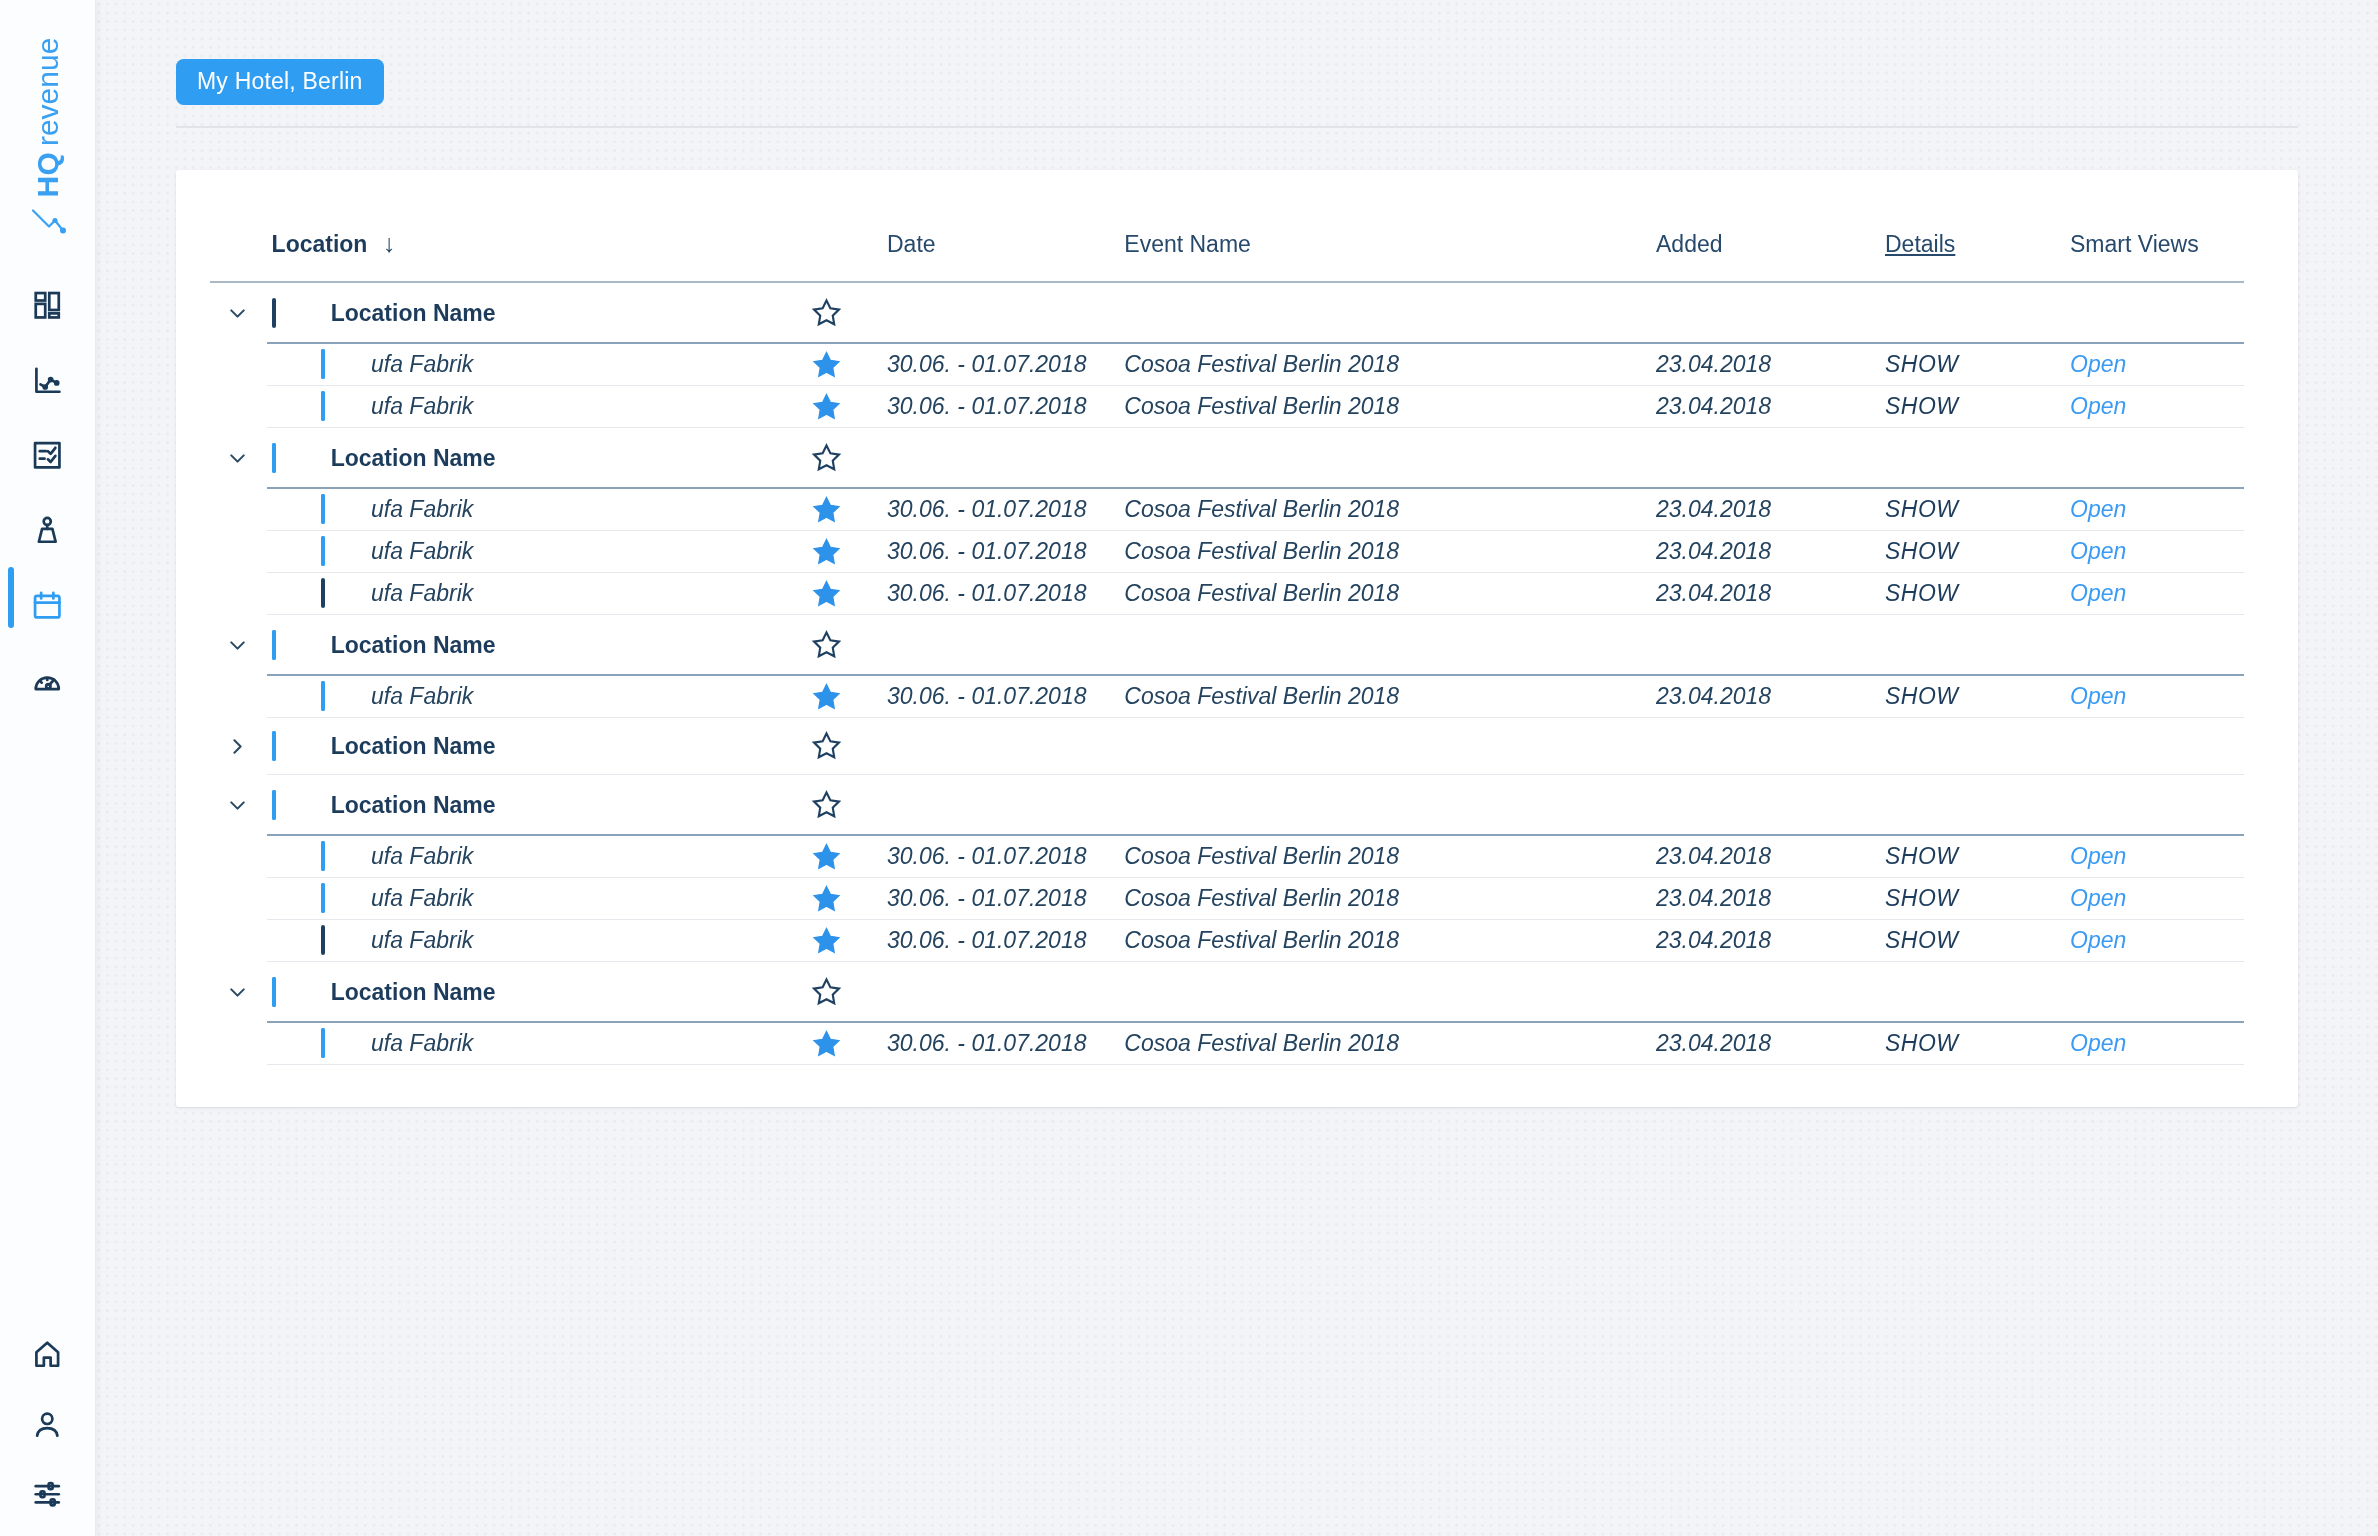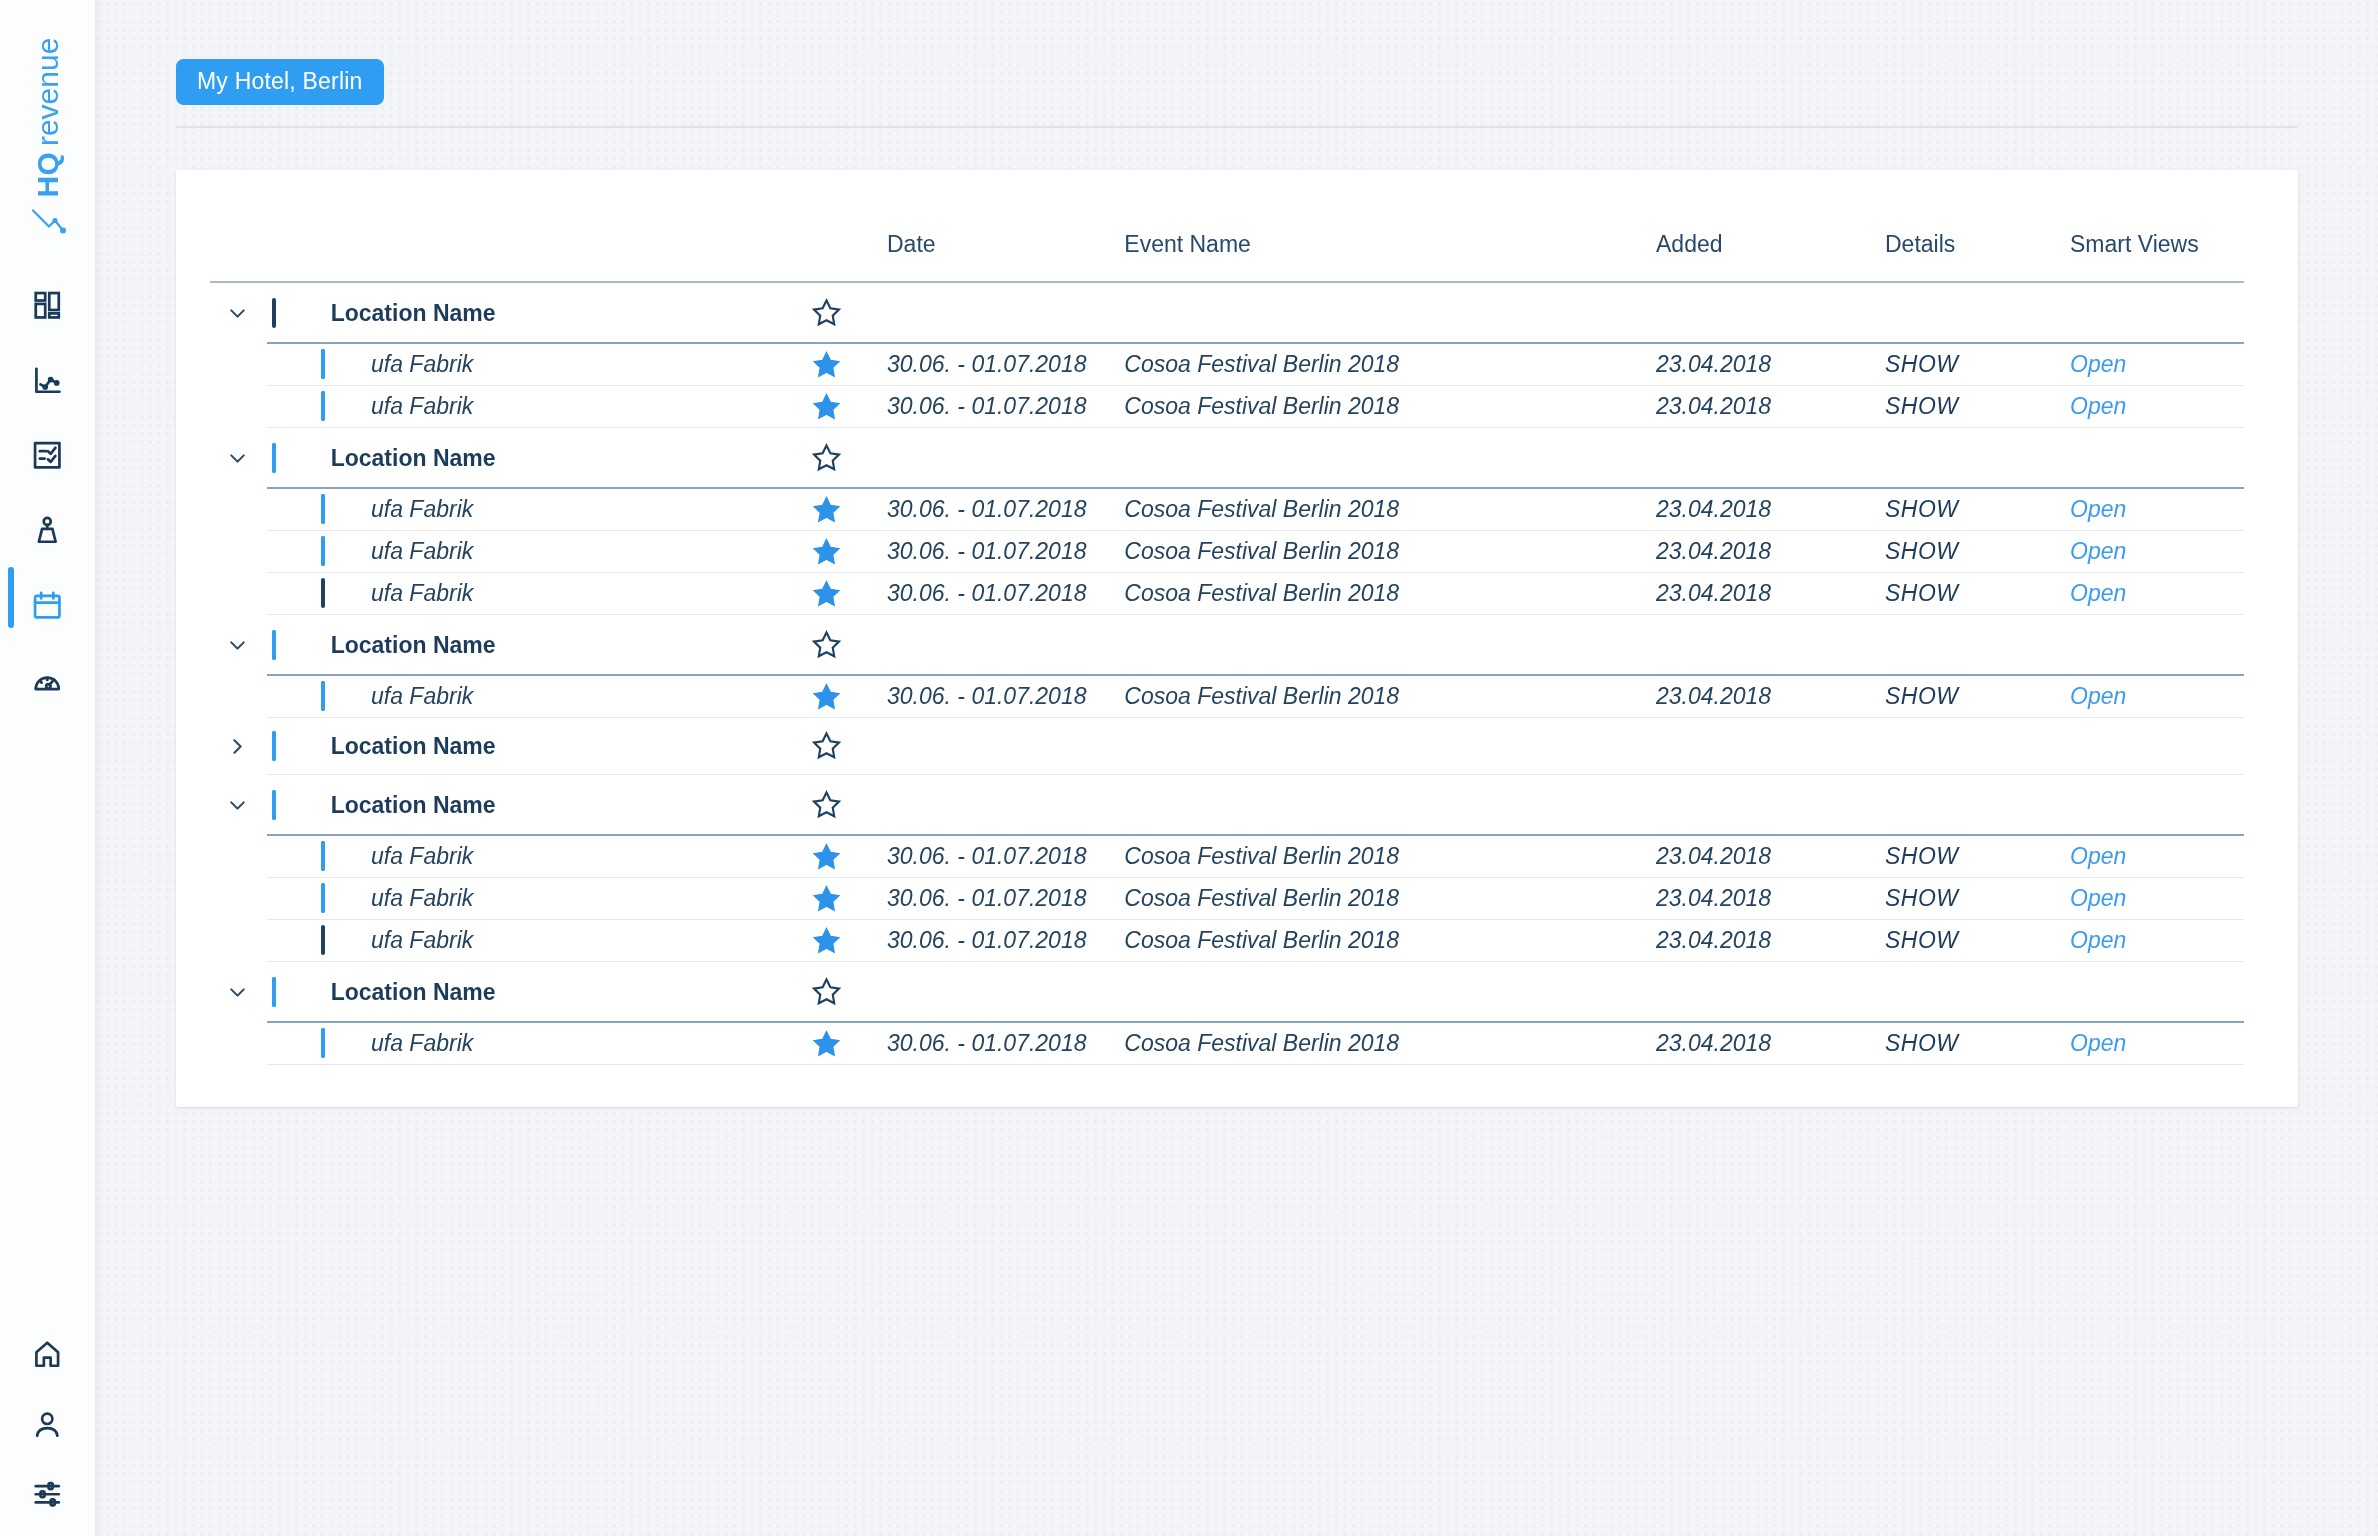--- a/index.html
+++ b/index.html
@@ -79,21 +79,21 @@
   .trow::after{ content:""; position:absolute; left:57px; right:0; bottom:0; height:1px; background:var(--border-light); }
   .header-row{ height:113px; align-items:end; }
   .header-row::after{ left:0; height:1.9px; background:var(--border-header); }
   .header-row > div{ padding-bottom:25px; }
   .h-location{ grid-column:2 / span 2; padding-left:7.6px; font-weight:700; color:var(--navy); display:flex; align-items:baseline; gap:15.3px; }
   .sort-arrow{ font-weight:400; font-size:25px; color:#2b4a63; cursor:pointer; }
   .h-cell{ color:#27496b; font-weight:400; }
   .h-date{ grid-column:5; padding-left:27px; }
   .h-event{ grid-column:6; padding-left:15.3px; }
   .h-added{ grid-column:7; padding-left:31px; }
-  .h-details{ grid-column:8; padding-left:31px; }
+  .h-details{ grid-column:8; padding-left:31px;text-decoration:underline; }
   .h-smart{ grid-column:9; padding-left:25px; }
 
   .group-row{ height:61px; }
   .group-row.expanded::after{ height:1.9px; background:var(--border-dark); }
   .group-row.collapsed{ height:57px; }
   .child-row{ height:42px;font-style:italic; }
 
   .chev{ display:flex; align-items:center; justify-content:center; cursor:pointer; }
   .checkbox{
     width:27px; height:27px; border:2.4px solid #1f4060; border-radius:4.8px; background:#fff;
@@ -214,20 +214,24 @@
 
 <div class="main">
   <div class="content">
 
     <span class="hotel-chip">My Hotel, Berlin</span>
     <div class="header-divider"></div>
 
 
     <section class="card">
       <div class="trow header-row">
+        <div class="h-location">
+          <span>Location</span>
+          <span class="sort-arrow">↓</span>
+        </div>
         <div class="h-cell h-date">Date</div>
         <div class="h-cell h-event">Event Name</div>
         <div class="h-cell h-added">Added</div>
         <div class="h-cell h-details">Details</div>
         <div class="h-cell h-smart">Smart Views</div>
       </div>
       <div id="table-body">
           <div class="trow group-row expanded">
     <div class="chev">
       <svg class="chev-down" width="25" height="25" viewBox="0 0 24 24" fill="none" stroke="#2b4a63" stroke-width="2" stroke-linecap="round" stroke-linejoin="round">

